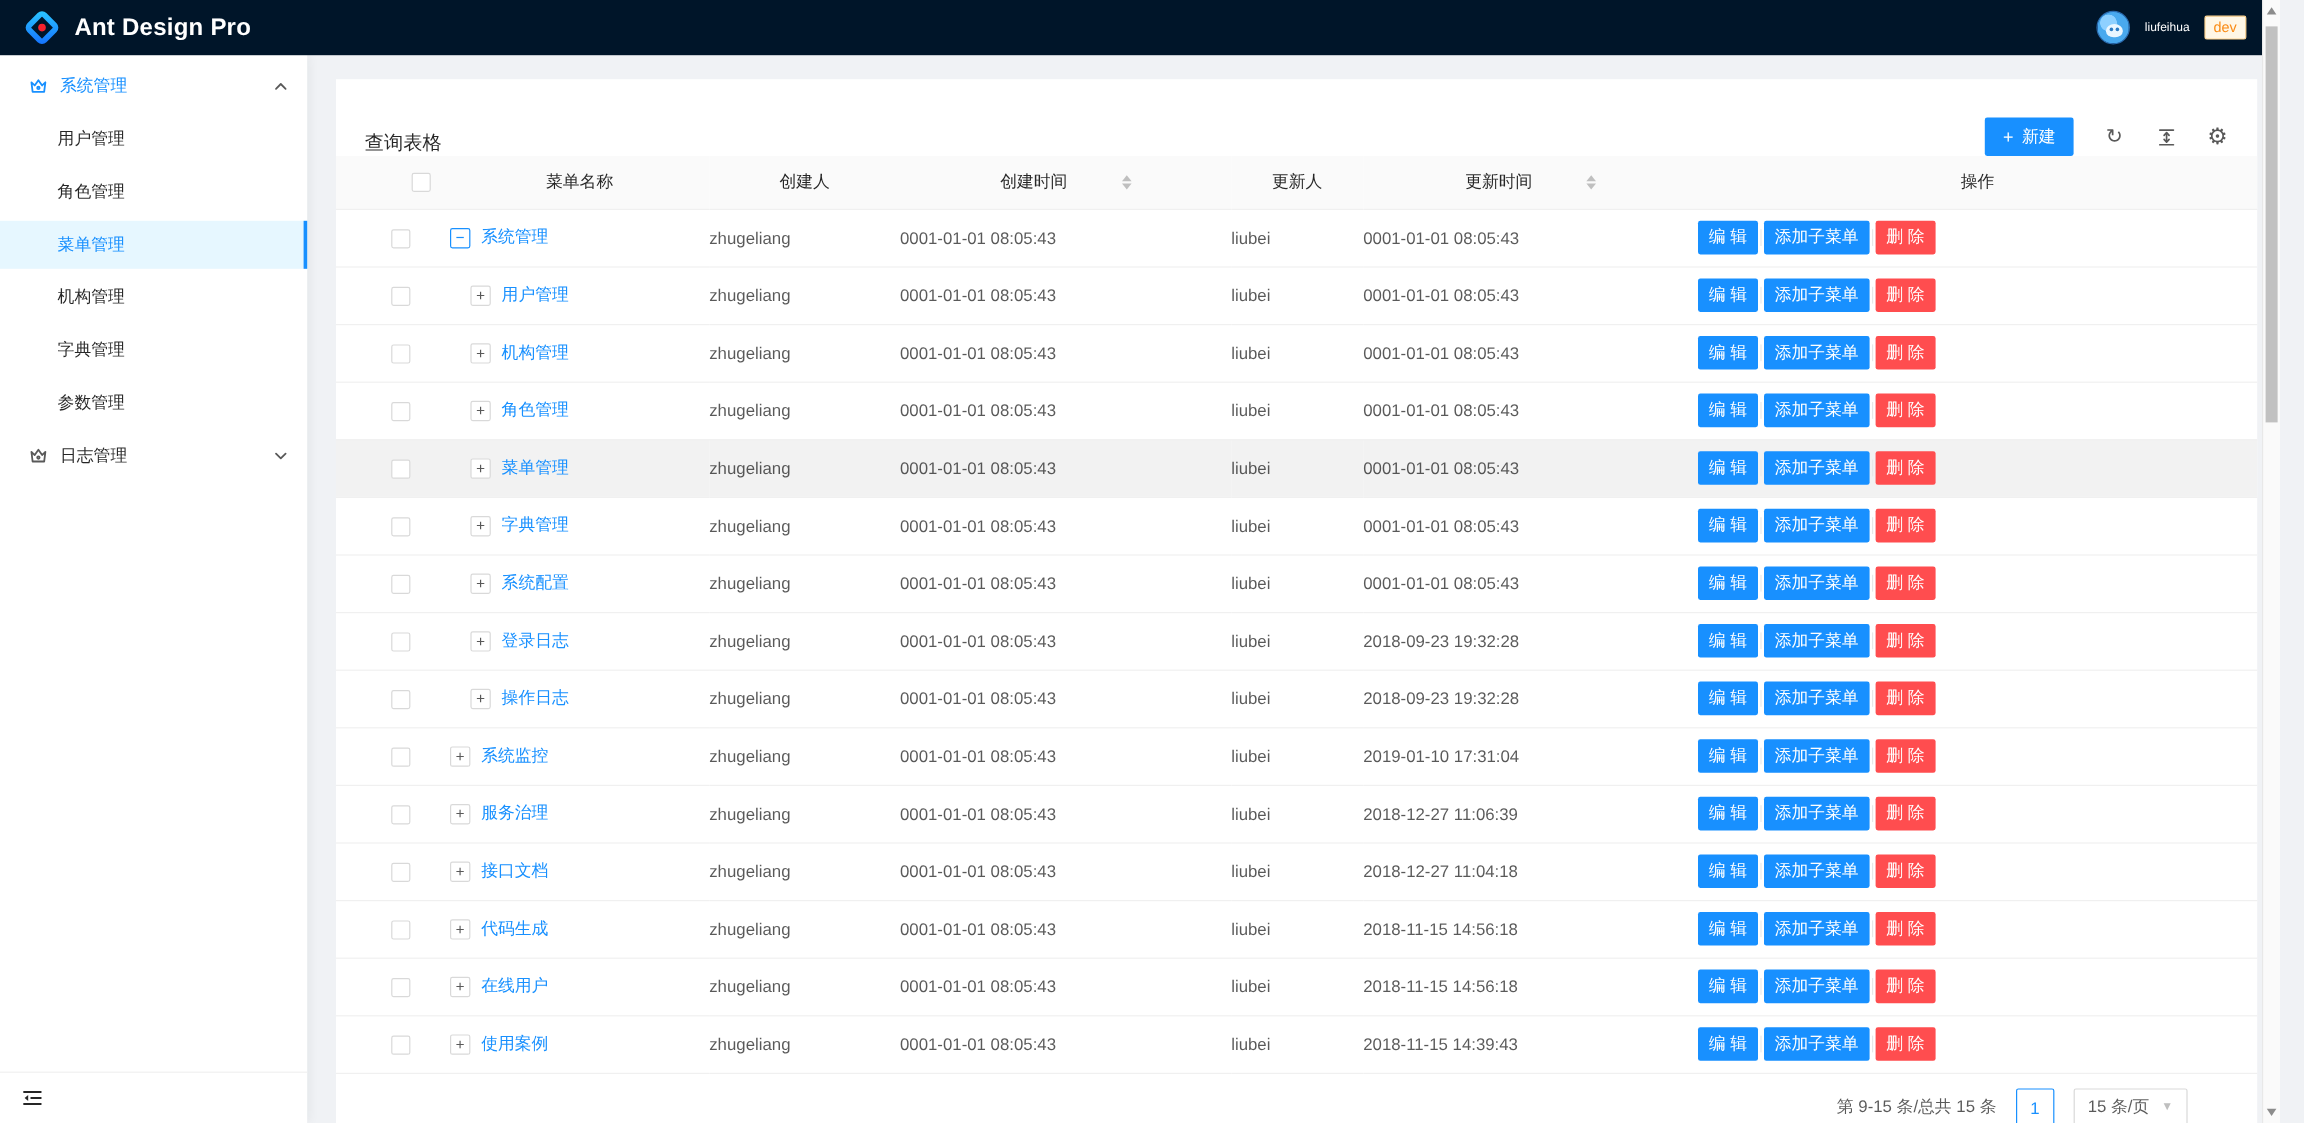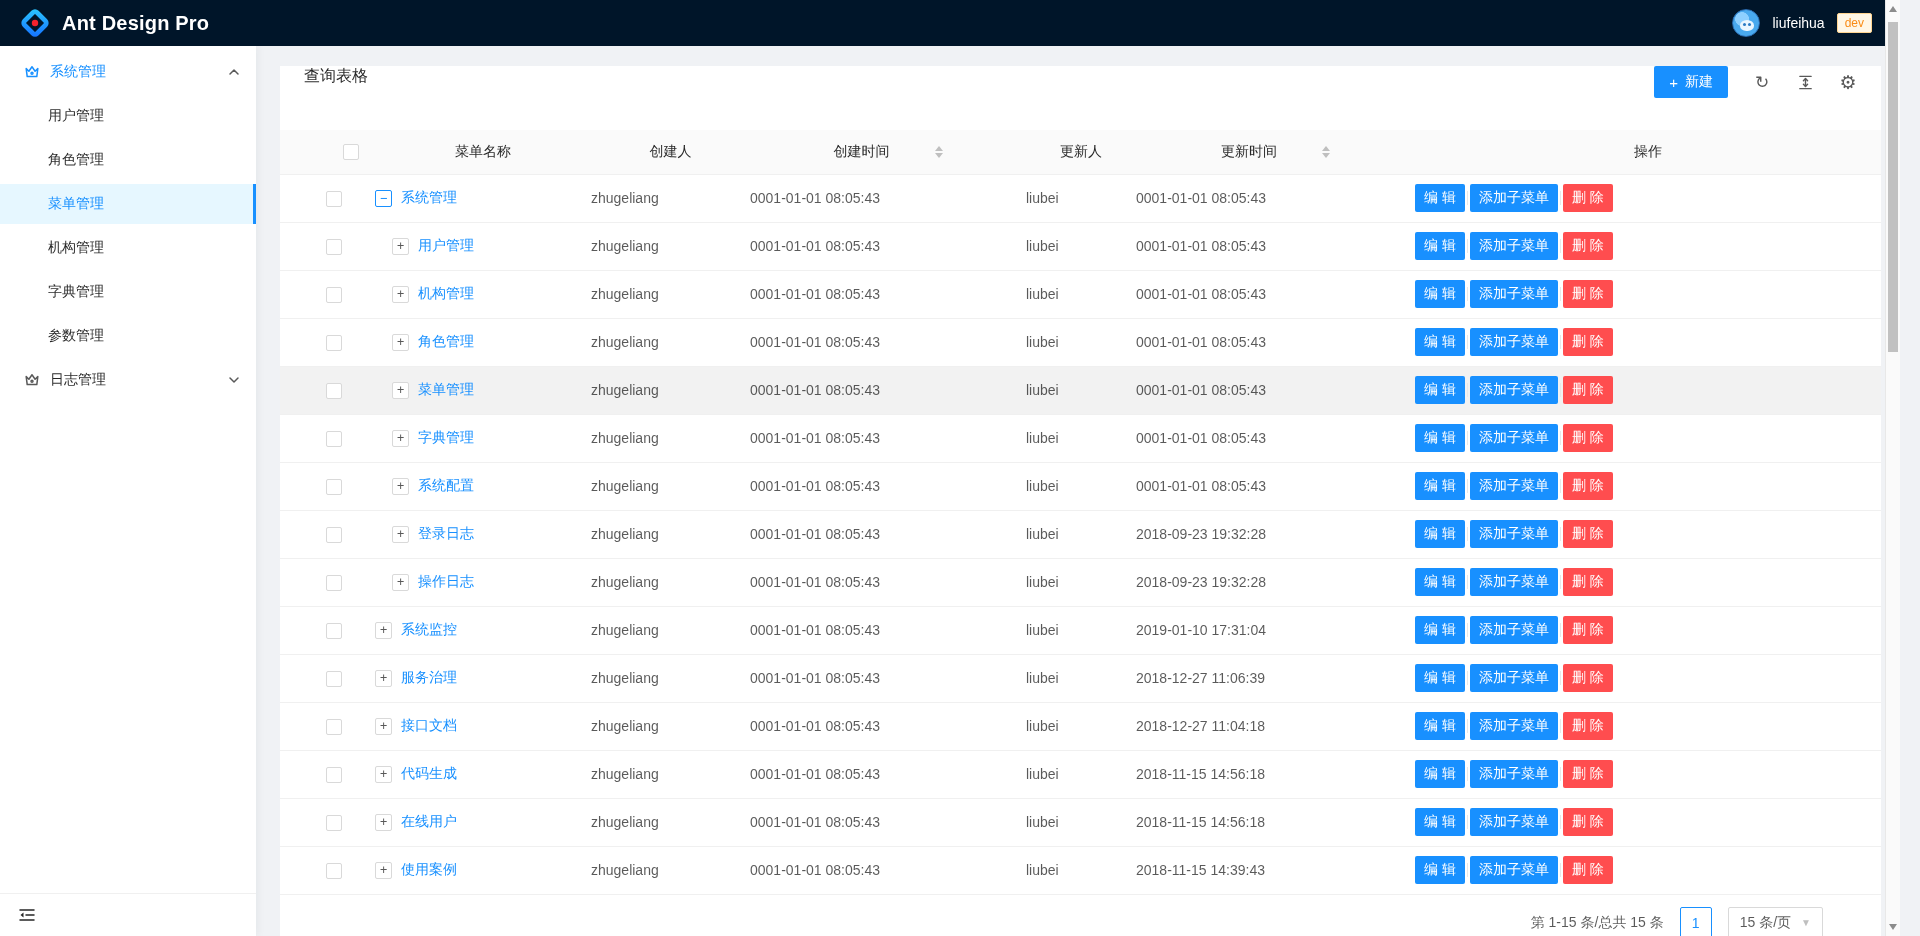--- a/index.html
+++ b/index.html
@@ -9,21 +9,21 @@
 
   
   .top-header { position:absolute; left:0; top:0; width:1920px; height:46px; background:#001529; display:flex; align-items:center; padding:0 20px; z-index:10; }
   .logo-wrap { display:flex; align-items:center; gap:12px; }
   .logo-svg { width:30px; height:30px; }
   .app-title { color:#fff; font-size:20px; font-weight:bold; letter-spacing:.2px; }
   .header-right { margin-left:auto; margin-right:28px; display:flex; align-items:center; gap:12px; }
   .avatar { width:28px; height:28px; border-radius:50%; background:radial-gradient(circle at 35% 35%, #8ed0ff 0 28%, #49a9ee 30%); border:1px solid #2b6cb0; position:relative; overflow:hidden; }
   .avatar::after { content:""; position:absolute; left:7px; top:10px; width:14px; height:11px; background:#eaf6ff; border-radius:50% 50% 45% 45%; }
   .avatar::before { content:""; position:absolute; left:10px; top:13px; width:3px; height:3px; background:#2b7bc4; border-radius:50%; box-shadow:5px 0 0 #2b7bc4; z-index:1; }
-  .username { color:#fff; font-size:14px; }
+  .username { color:#fff; font-size:10px; }
   .env-tag { background:#fff7e6; border:1px solid #ffd591; color:#fa8c16; font-size:12px; line-height:18px; padding:0 7px; border-radius:2px; }
 
   
   .scrollbar { position:absolute; right:0; top:0; width:15px; height:936px; background:#fafafa; border-left:1px solid #e8e8e8; z-index:20; }
   .sb-arrow-up, .sb-arrow-down { position:absolute; left:3px; width:0; height:0; border-left:4px solid transparent; border-right:4px solid transparent; }
   .sb-arrow-up { top:6px; border-bottom:6px solid #8c8c8c; }
   .sb-arrow-down { bottom:6px; border-top:6px solid #8c8c8c; }
   .sb-thumb { position:absolute; left:2px; top:22px; width:10px; height:330px; background:#c1c1c1; }
 
   
@@ -35,21 +35,21 @@
   .menu-item.parent-active { color:#1890ff; }
   .menu-item.parent-active .mi-icon { color:#1890ff; }
   .menu-item.selected { background:#e6f7ff; color:#1890ff; }
   .menu-item.selected::after { content:""; position:absolute; right:0; top:0; bottom:0; width:3px; background:#1890ff; }
   .mi-arrow { margin-left:auto; color:#595959; display:inline-flex; }
   .sidebar-footer { position:absolute; left:0; bottom:0; width:256px; height:43px; border-top:1px solid #f0f0f0; display:flex; align-items:center; padding-left:18px; }
 
   
   .main { position:absolute; left:256px; top:46px; width:1649px; height:890px; background:#f0f2f5; }
   .card { background:#fff; margin:20px 24px 0 24px; min-height:910px; }
-  .card-head { height:64px; display:flex; align-items:flex-start; padding:0 24px; }
+  .card-head { height:64px; display:flex; align-items:flex-end; padding:0 24px; }
   .card-title { font-size:16px; font-weight:500; color:rgba(0,0,0,.85); }
   .card-tools { margin-left:auto; display:flex; align-items:center; }
   .btn-new { display:inline-flex; align-items:center; gap:7px; height:32px; padding:0 15px; background:#1890ff; color:#fff; border:none; border-radius:2px; font-size:14px; cursor:pointer; }
   .btn-new .plus { font-size:15px; line-height:1; }
   .tool-icon { width:18px; height:18px; margin-left:25px; color:#595959; display:inline-flex; align-items:center; justify-content:center; font-size:17px; cursor:pointer; }
   .tool-icon.gear { font-size:19px; }
 
   
   table.grid { width:1601px; border-collapse:collapse; table-layout:fixed; }
   table.grid th { background:#fafafa; height:44px; font-weight:500; color:rgba(0,0,0,.85); text-align:center; border-bottom:1px solid #f0f0f0; font-size:14px; }
@@ -563,21 +563,21 @@
                   <button class="btn-sm primary">添加子菜单</button>
                   <span class="v-divider"></span>
                   <button class="btn-sm danger">删 除</button>
                 </div>
               </td>
             </tr>
           </tbody>
       </table>
 
       <div class="pagination">
-        <span class="pg-total">第 1-15 条/总共 15 条</span>
+        <span class="pg-total">第 9-15 条/总共 15 条</span>
         <span class="pg-page">1</span>
         <span class="pg-size">
           <span>15 条/页</span>
           <span class="dn">▼</span>
         </span>
       </div>
 
     </div>
   </div>
 

